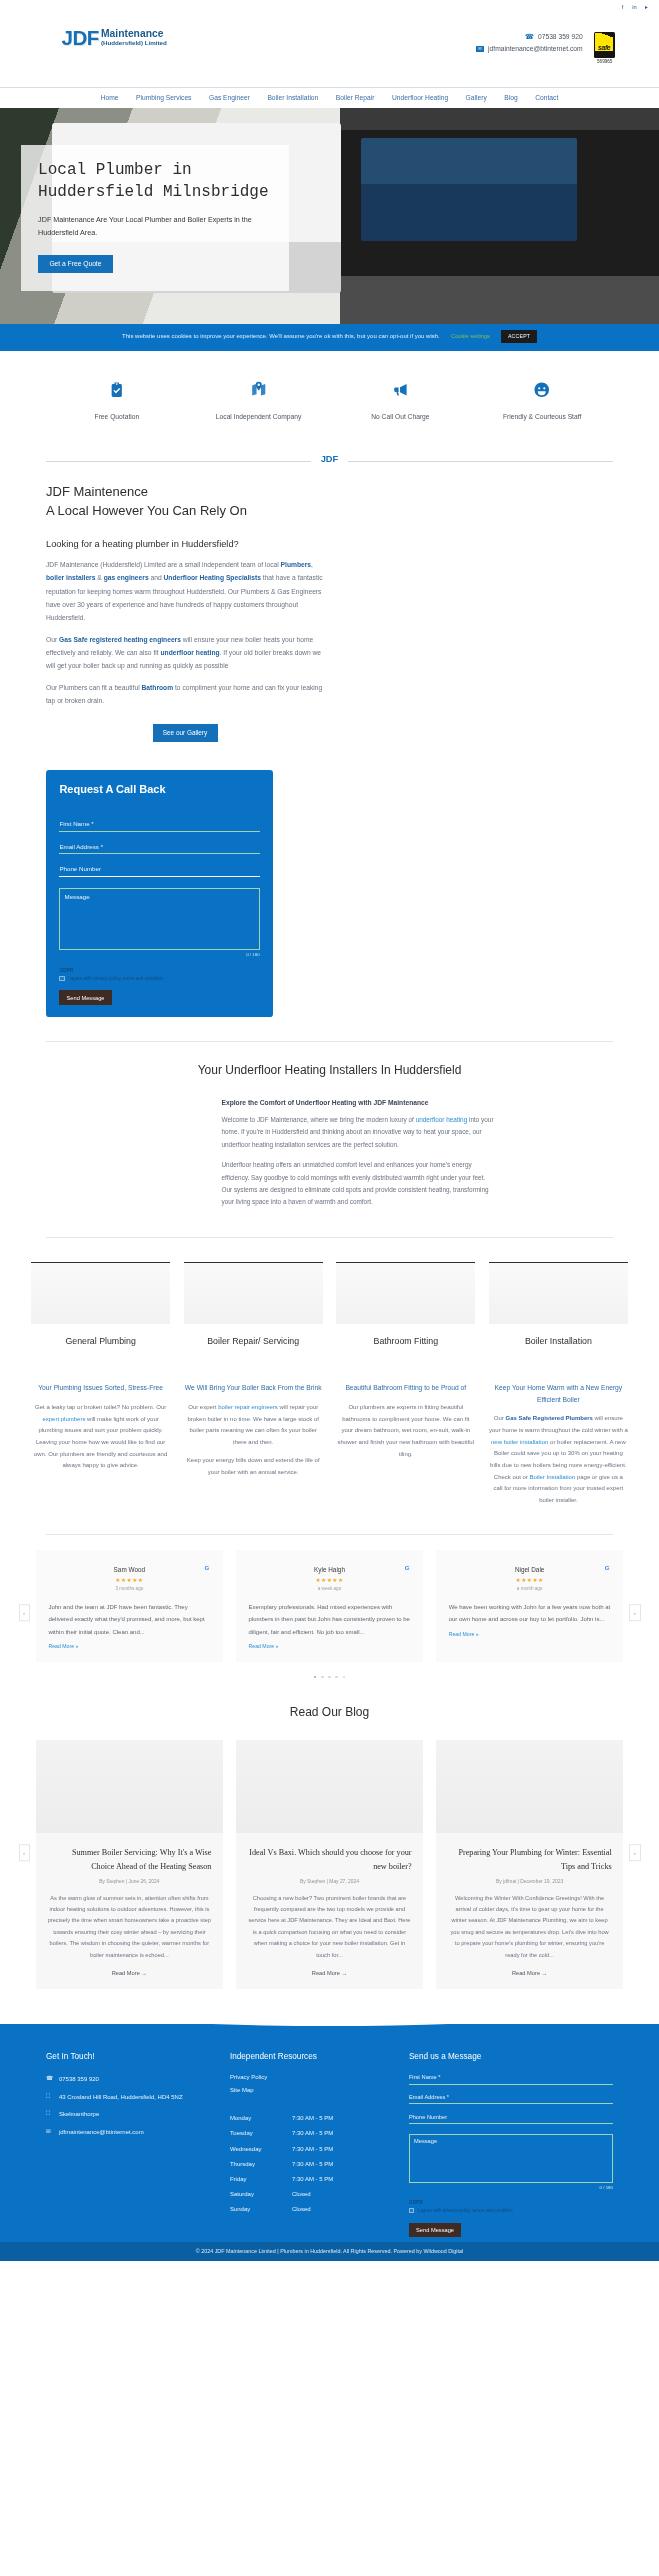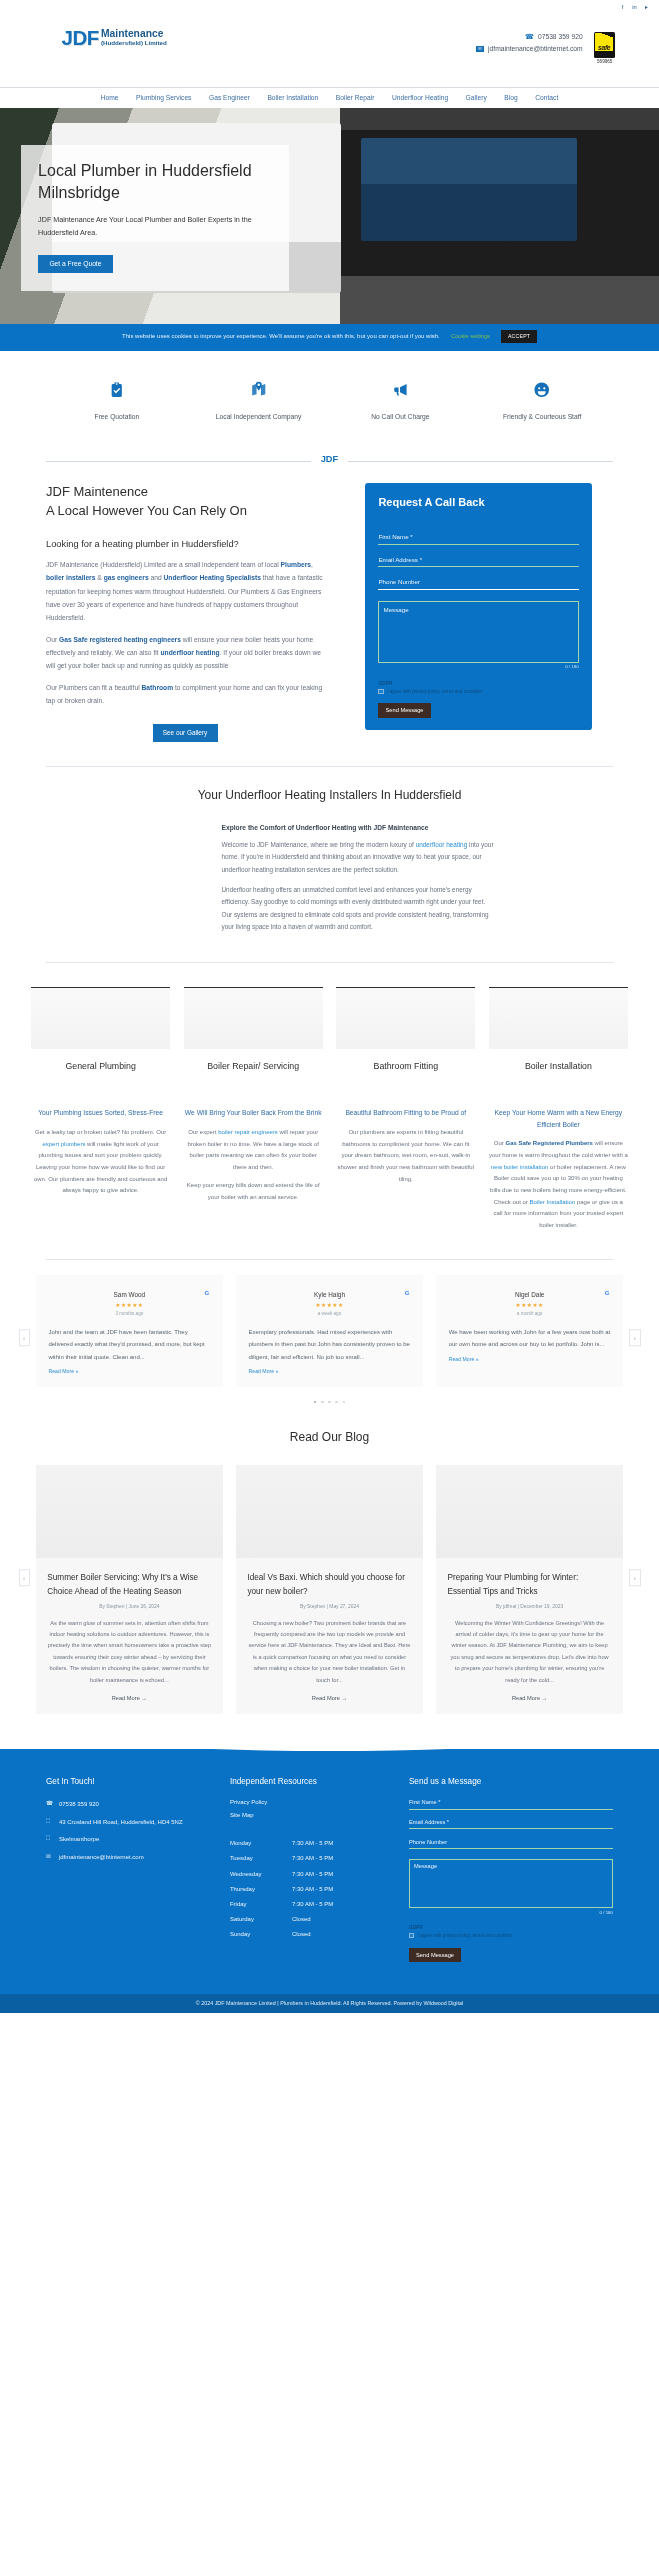--- a/index.html
+++ b/index.html
@@ -92,20 +92,21 @@
     background: linear-gradient(180deg, #f3f3f3 0 70%, #d3d3d3 70% 100%);
     border-radius: 3.1px;
   }
   .hero-overlay {
     position: absolute; left: 20.6px; top: 37px; width: 268px;
     background: rgba(255,255,255,0.78); padding: 15.5px 17.5px 17.5px 17.5px;
   }
   .hero-h1 {
     font-size: 16px; color: #2e2e2e; font-weight: normal; line-height: 1.32;
     margin-bottom: 11.3px;
+    font-family: Liberation Mono, monospace;
   }
   .hero-p { font-size: 7.2px; color: #333; line-height: 1.75; margin-bottom: 15.5px; }
   .btn-primary {
     display: inline-block; background: #1470b8; color: #fff; font-size: 6.7px;
     padding: 5.7px 11.3px; cursor: pointer; border: none;
   }
 
   
   .cookie-bar {
     background: #0a72c4; color: #e6f1fb; font-size: 6px;
@@ -130,21 +131,21 @@
 
   .divider-logo { text-align: center; padding: 4.1px 0 2.1px 0; }
   .divider-logo .d-line { height: 0.5px; background: #cfd8e0; position: relative; top: 7.2px; margin: 0 46px; }
   .divider-logo .d-jdf {
     display: inline-block; background: #fff; padding: 0 9.3px; position: relative;
     font-size: 9.3px; font-weight: bold; color: #1470b8;
   }
 
   
   .about-wrap {
-    display: flex; gap: 41px; padding: 16.5px 46px 24px 46px; align-items: flex-start;
+    display: flex; gap: 28px; padding: 16.5px 46px 24px 46px; align-items: flex-start; flex-direction: column;
   }
   .about-left { width: 278px; }
   .about-h2 { font-size: 13px; color: #2e2e2e; line-height: 1.45; font-weight: normal; margin-bottom: 18.5px; }
   .about-h3 { font-size: 9.3px; color: #2e2e2e; font-weight: normal; margin-bottom: 9.3px; }
   .about-left p { font-size: 6.7px; line-height: 1.95; color: #6b7280; margin-bottom: 8.8px; }
   .about-left b { color: #1f5f9e; }
   .btn-gallery {
     display: inline-block; background: #1470b8; color: #fff; font-size: 6.4px;
     padding: 5.7px 10.3px; margin-top: 8.2px; cursor: pointer;
   }
@@ -222,29 +223,29 @@
   .dots { display: flex; justify-content: center; gap: 4.6px; padding: 13.4px 0 5.2px 0; }
   .dot { width: 2.6px; height: 2.6px; border-radius: 50%; background: #d3d8dd; }
   .dot.active { background: #9aa3ac; }
 
   
   .blog-sec { padding: 14.4px 0 26px 0; position: relative; }
   .blog-title { text-align: center; font-size: 12px; color: #2e2e2e; font-weight: normal; margin-bottom: 20.6px; }
   .blogs { display: flex; gap: 13.4px; padding: 0 36px; }
   .blog { flex: 1; background: #f7f7f7; padding-bottom: 12.4px; }
   .blog-img { height: 93px; background: linear-gradient(180deg,#f3f3f3,#ededed); }
-  .blog-h { text-align: left; font-size: 8.2px; color: #2e2e2e; line-height: 1.65; padding: 13.4px 11.3px 0 11.3px; }
+  .blog-h { text-align: right; font-size: 8.2px; color: #2e2e2e; line-height: 1.65; padding: 13.4px 11.3px 0 11.3px; font-family: Liberation Serif, serif; }
   .blog-meta { text-align: center; font-size: 4.9px; color: #8b949d; margin: 6.2px 0 8.2px 0; }
   .blog-p { font-size: 5.7px; color: #6b7280; line-height: 2.0; padding: 0 11.3px; text-align: center; }
   .blog-more { display: block; text-align: center; font-size: 5.7px; color: #4b5563; margin-top: 9.3px; }
 
   
   .footer {
     background: #0a72c4; color: #eaf3fb; position: relative;
-    padding: 28px 46px 32px 46px; margin-top: 9.3px;
+    padding: 28px 46px 5px 46px; margin-top: 9.3px;
   }
   .footer::before {
     content: ""; position: absolute; top: -27px; left: 0; width: 100%; height: 29px;
     background: #fff; border-bottom-left-radius: 50% 100%; border-bottom-right-radius: 50% 100%;
   }
   .footer-inner { display: flex; gap: 15.5px; position: relative; }
   .f-col1 { width: 170px; }
   .f-col2 { width: 165px; }
   .f-col3 { width: 206px; }
   .f-h { font-size: 8.2px; color: #ffffff; font-weight: normal; margin-bottom: 13.4px; }

